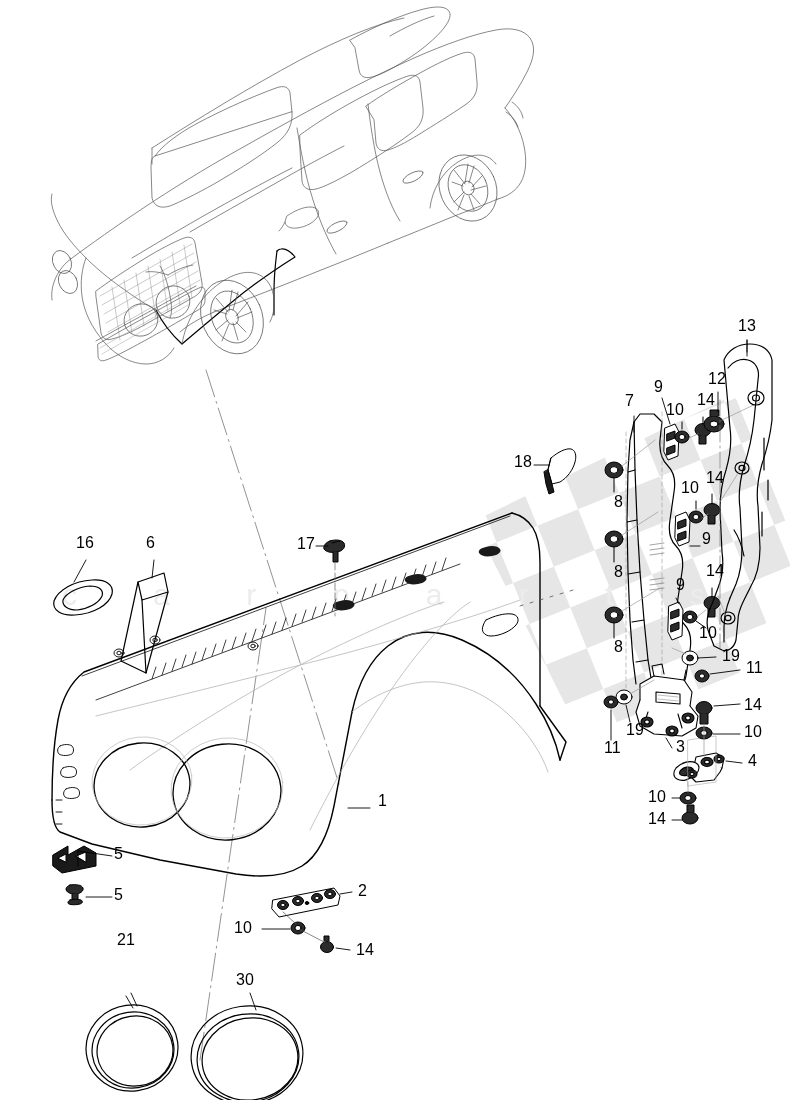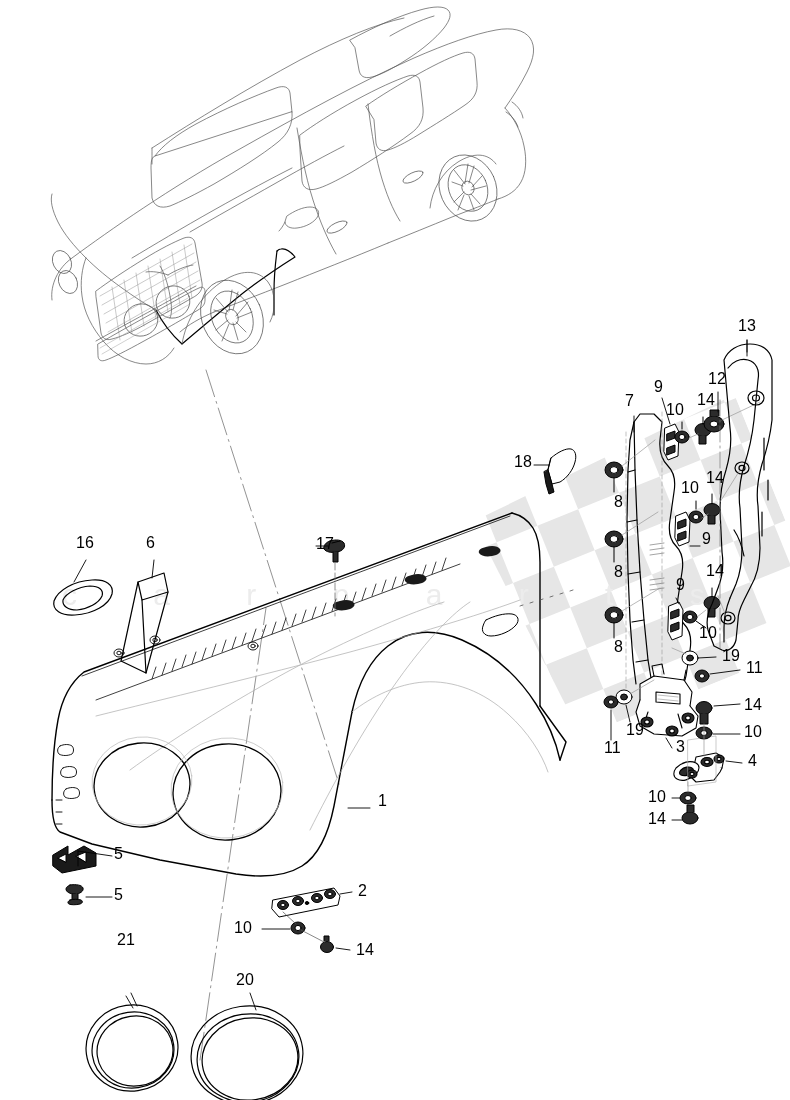--- a/index.html
+++ b/index.html
@@ -674,20 +674,20 @@
   <div class="callout" style="left:708px;top:371px;">12</div>
   <div class="callout" style="left:738px;top:318px;">13</div>
   <div class="callout" style="left:697px;top:392px;">14</div>
   <div class="callout" style="left:706px;top:470px;">14</div>
   <div class="callout" style="left:706px;top:563px;">14</div>
   <div class="callout" style="left:744px;top:697px;">14</div>
   <div class="callout" style="left:648px;top:811px;">14</div>
   <div class="callout" style="left:356px;top:942px;">14</div>
   <div class="callout" style="left:114px;top:887px;">5</div>
   <div class="callout" style="left:76px;top:535px;">16</div>
-  <div class="callout" style="left:297px;top:536px;margin-left:19px;">17</div>
+  <div class="callout" style="left:297px;top:536px;">17</div>
   <div class="callout" style="left:514px;top:454px;">18</div>
   <div class="callout" style="left:722px;top:648px;">19</div>
   <div class="callout" style="left:626px;top:722px;">19</div>
-  <div class="callout" style="left:236px;top:972px;">20</div>
+  <div class="callout" style="left:236px;top:972px;">30</div>
   <div class="callout" style="left:117px;top:932px;">21</div>
 
 </div>
 
 </body></html>

